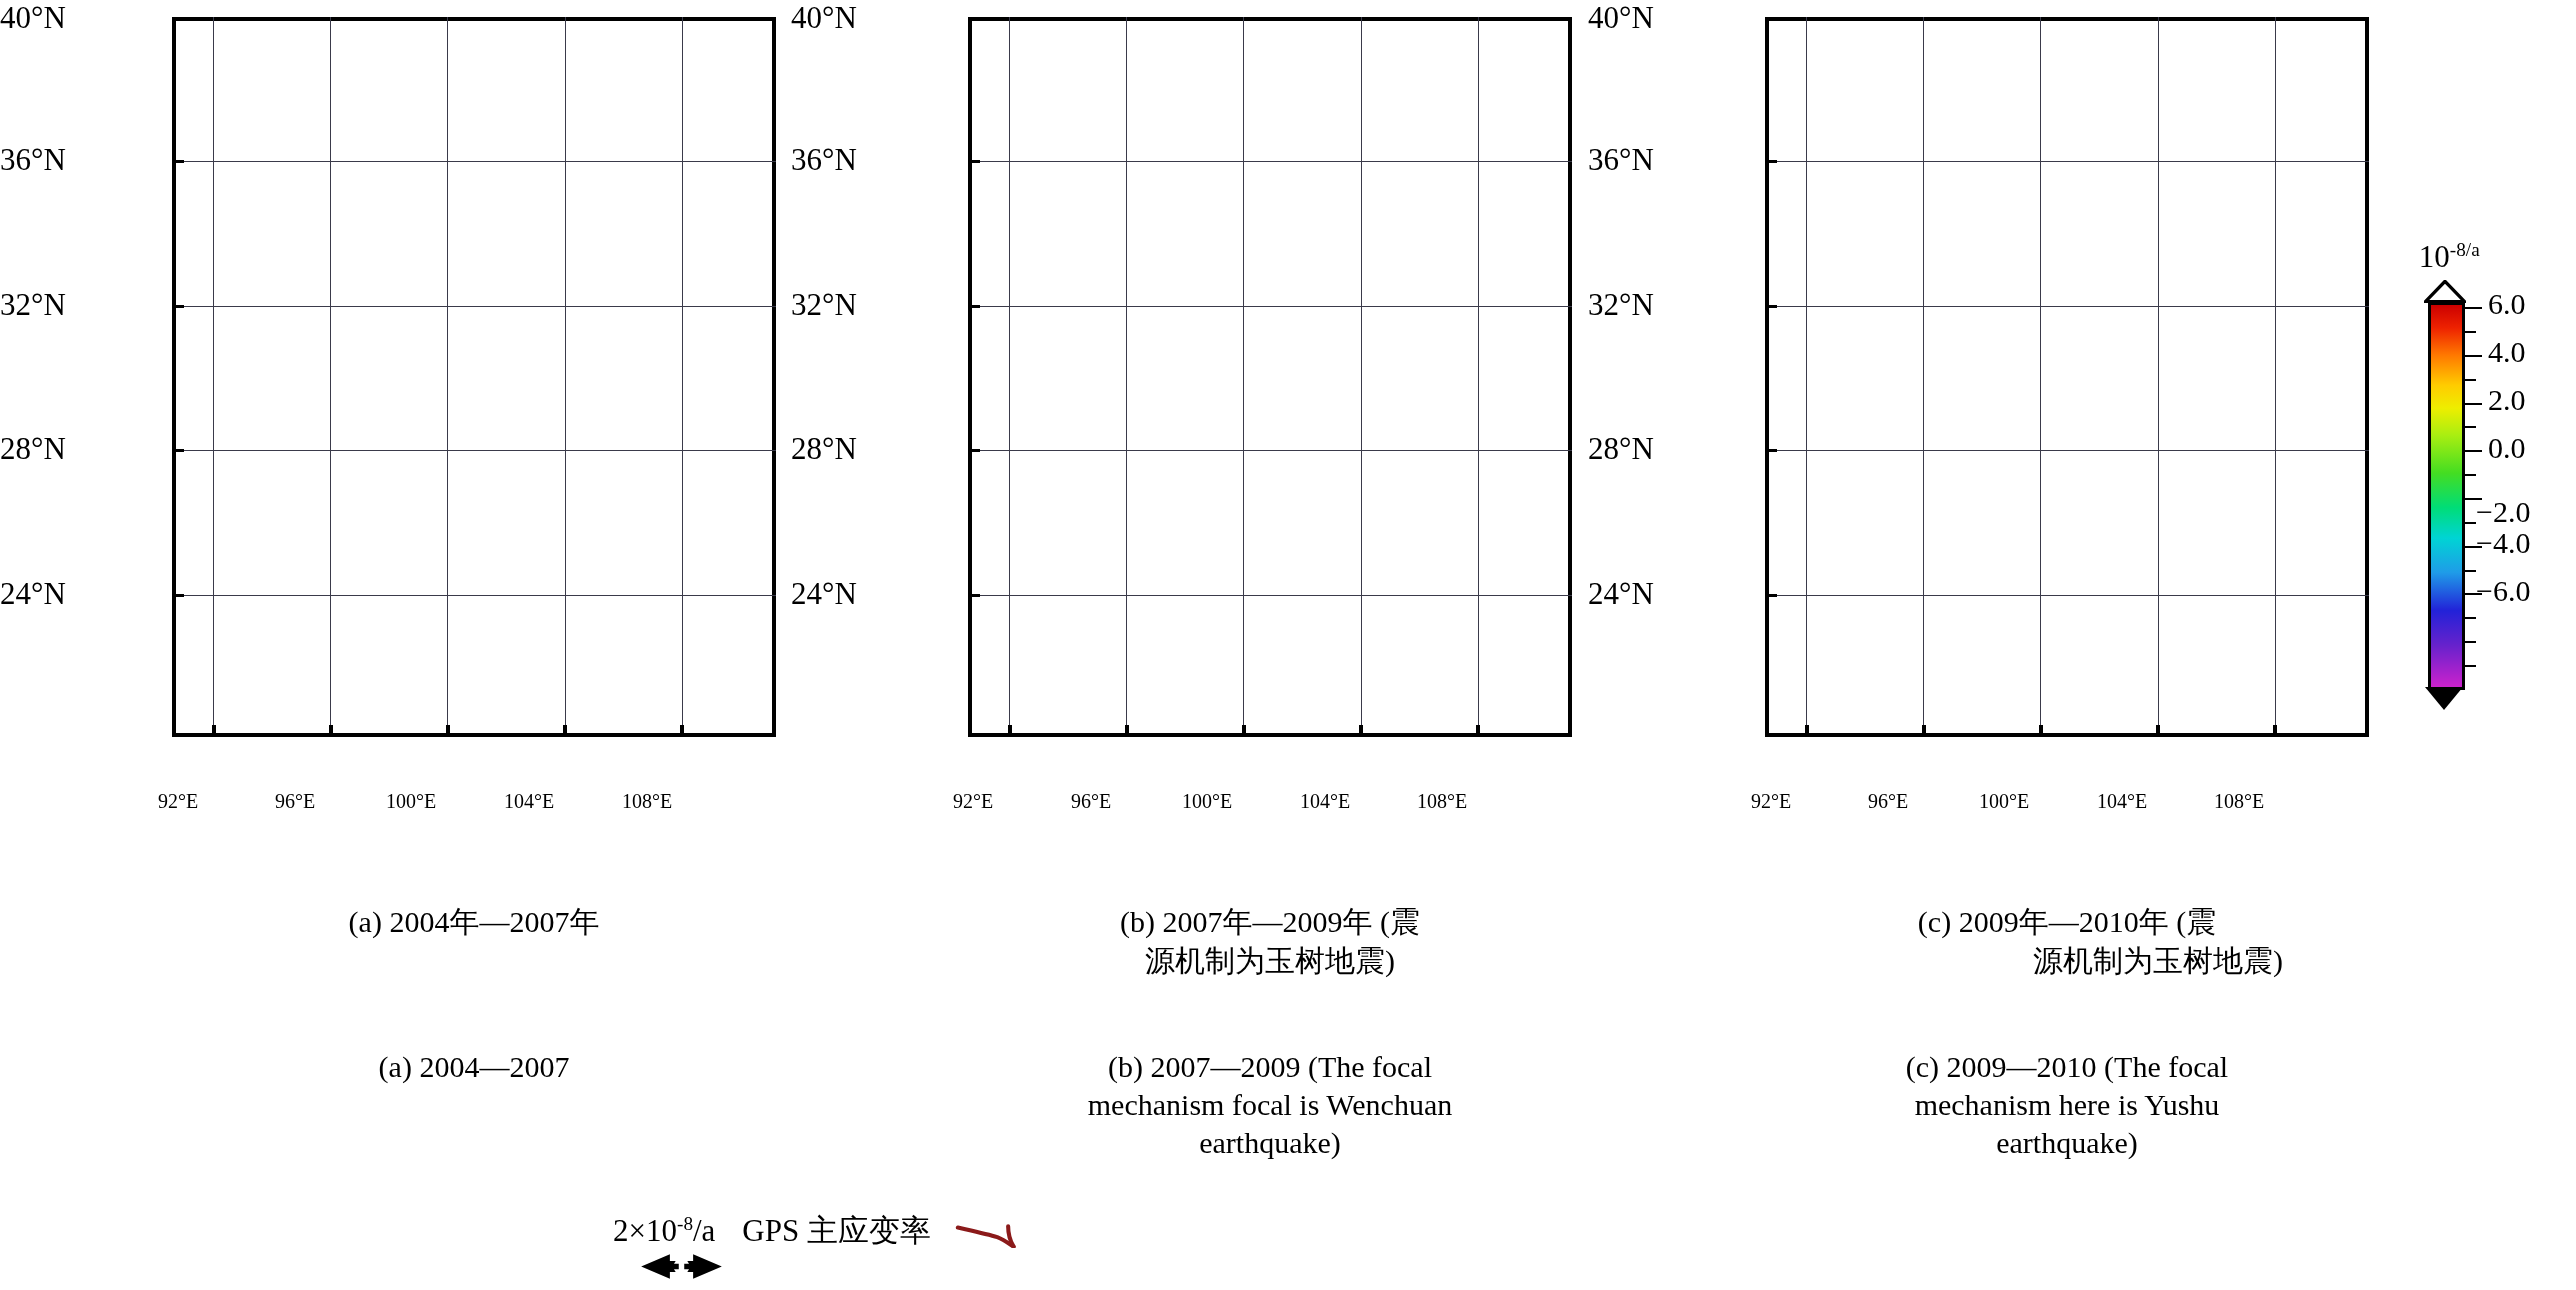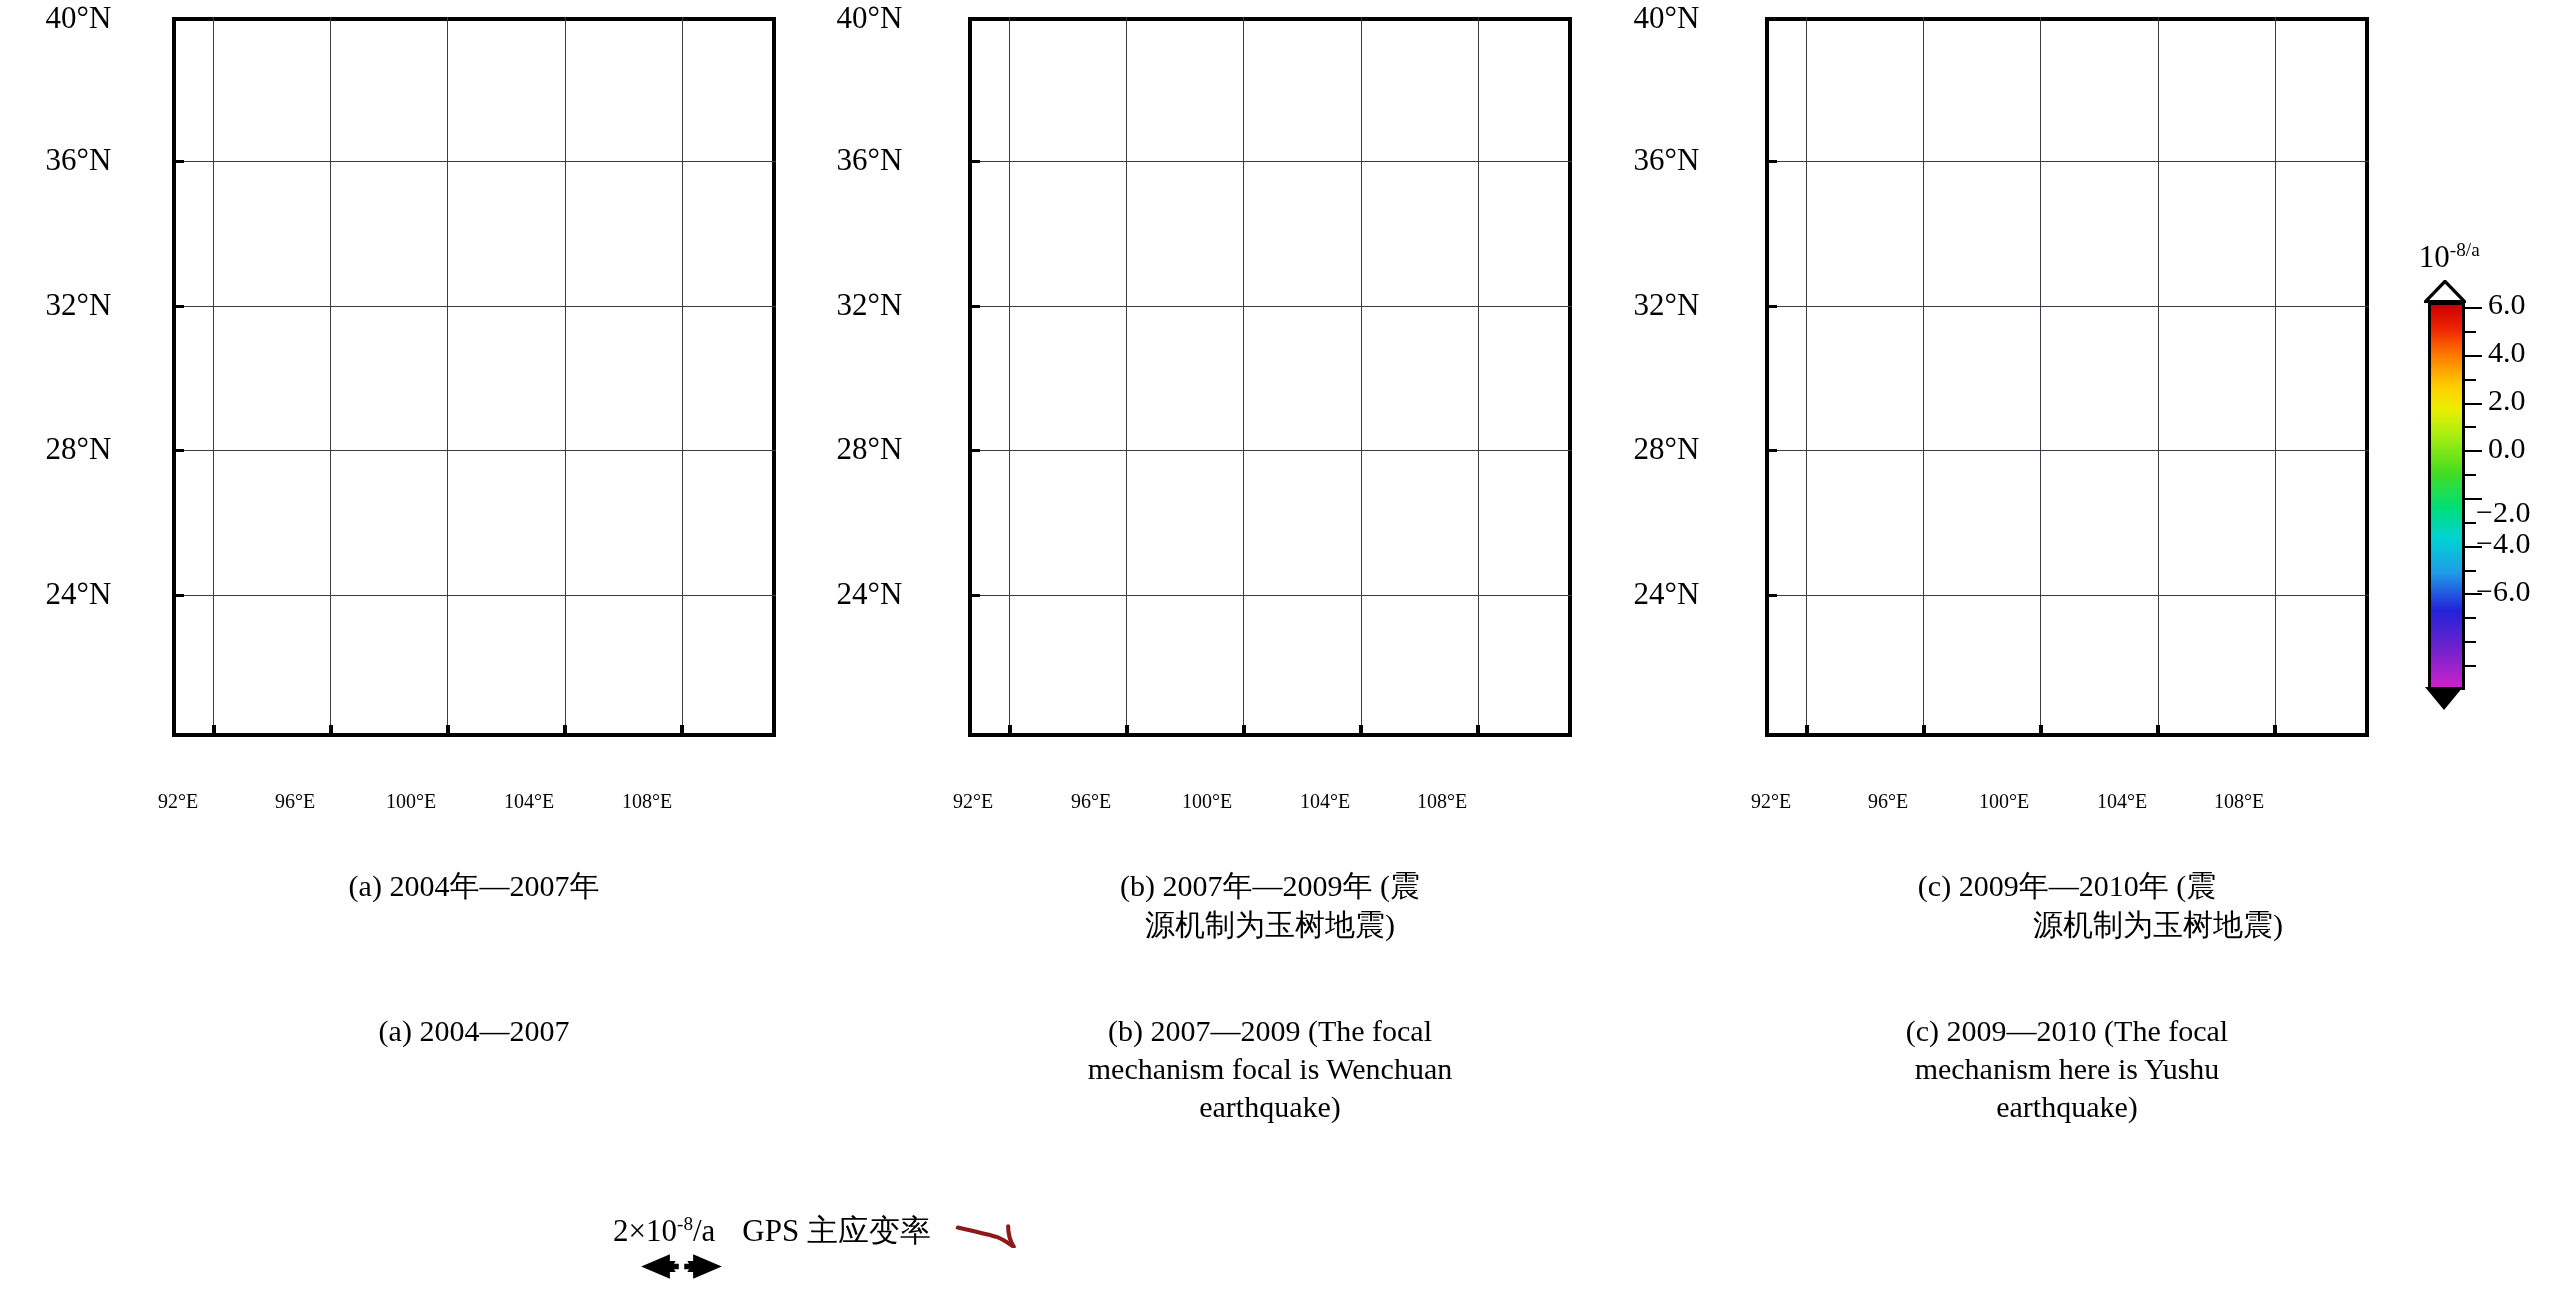--- a/index.html
+++ b/index.html
@@ -4,30 +4,30 @@
 <style>
   html,body{margin:0;padding:0;background:#fff;}
   body{width:2576px;height:1290px;position:relative;
        font-family:"Liberation Serif","DejaVu Serif",serif;color:#000;
        overflow:hidden;}
 
   .panel{position:absolute;top:17px;height:720px;}
   .frame{position:absolute;inset:0;border:4.1px solid #000;box-sizing:border-box;background:#fff;}
   .plotclip{position:absolute;inset:0;overflow:hidden;}
 
-  .ylab{position:absolute;font-size:31px;line-height:1;white-space:nowrap;text-align:center;}
+  .ylab{position:absolute;font-size:31px;line-height:1;white-space:nowrap;text-align:left;}
   .xlab{position:absolute;font-size:20px;line-height:1;white-space:nowrap;}
 
   .gridv{position:absolute;top:0;bottom:0;width:1.4px;background:#3a3a4a;}
   .gridh{position:absolute;left:0;right:0;height:1.4px;background:#3a3a4a;}
 
   .tickb{position:absolute;bottom:0;width:4.1px;height:12.3px;background:#000;}
   .tickl{position:absolute;left:0;width:12.3px;height:3.4px;background:#000;}
 
-  .caption{position:absolute;font-size:30px;line-height:1.28;text-align:center;}
+  .caption{position:absolute;font-size:30px;line-height:1.28;text-align:center;margin-top:36px;}
 
   
   #cbar-wrap{position:absolute;}
   .cbar-body{position:absolute;border:3.4px solid #000;box-sizing:content-box;}
   .cbar-tick{position:absolute;height:2px;background:#000;}
   .cbar-lbl{position:absolute;font-size:30px;line-height:1;white-space:nowrap;}
   .cb-arrow-dn{position:absolute;width:0;height:0;border-left:19px solid transparent;
                border-right:19px solid transparent;border-top:23px solid #000;}
 
   .legendrow{position:absolute;font-size:31px;white-space:nowrap;display:flex;align-items:center;}

